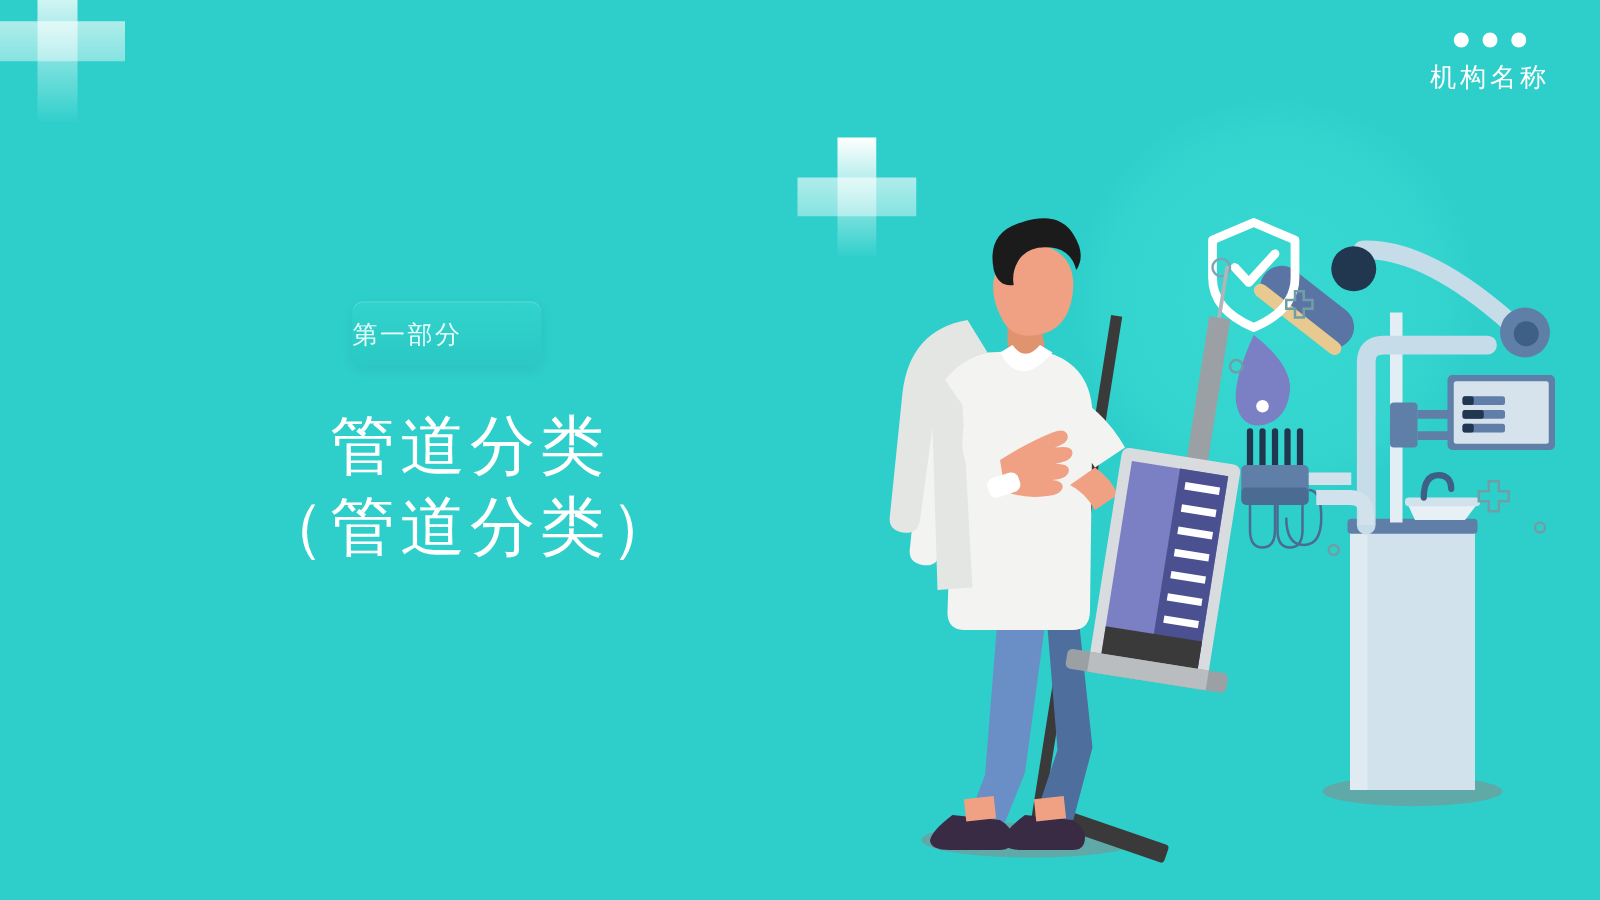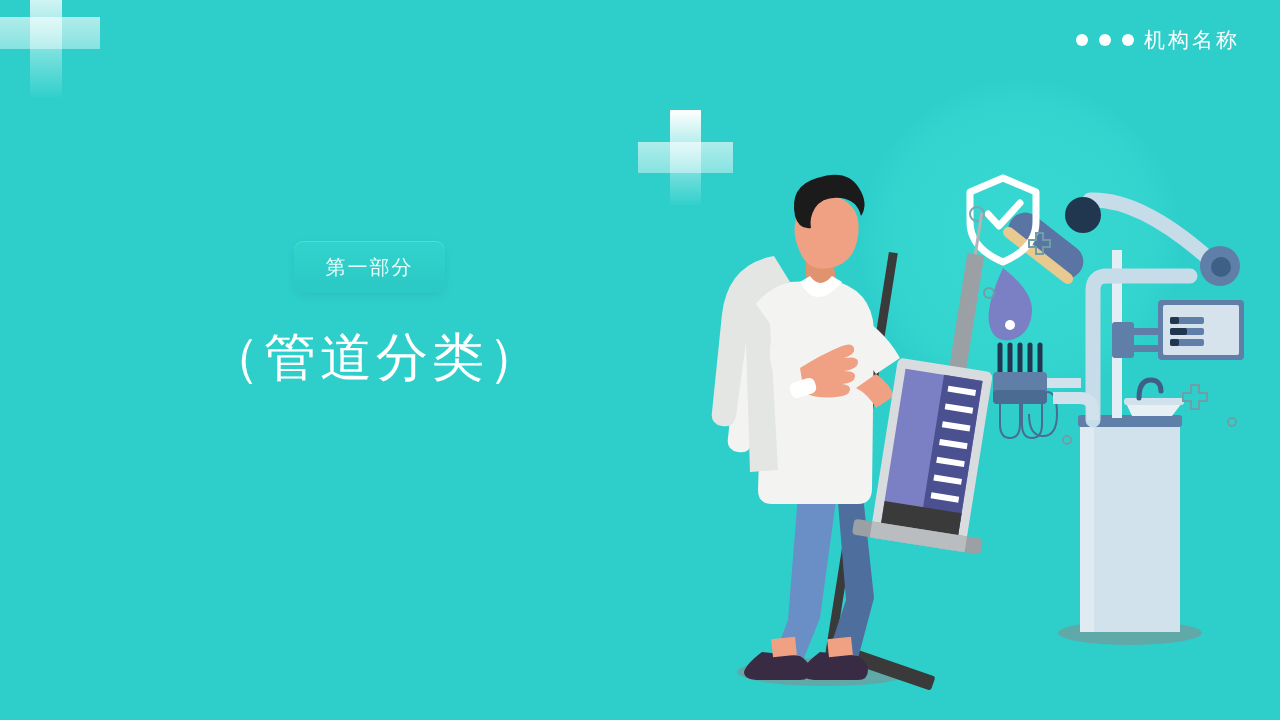--- a/index.html
+++ b/index.html
@@ -24,31 +24,31 @@
   .bigcross i{position:absolute;display:block;}
   .bigcross .v{background:linear-gradient(180deg,#ffffff 0%, rgba(255,255,255,0.55) 45%, rgba(255,255,255,0.02) 100%);}
   .bigcross .h{background:linear-gradient(180deg,rgba(255,255,255,0.62) 0%, rgba(255,255,255,0.42) 100%);}
   #cross1{left:-10px;top:-28px;width:110px;height:125px;}
   #cross1 .v{left:40px;top:0;width:32px;height:125px;}
   #cross1 .h{left:0;top:45px;width:110px;height:32px;}
   #cross2{left:638px;top:110px;width:95px;height:95px;}
   #cross2 .v{left:32px;top:0;width:31px;height:95px;}
   #cross2 .h{left:0;top:32px;width:95px;height:31px;}
   
-  .header{position:absolute;right:40px;top:26px;display:flex;align-items:center;gap:10px;}
+  .header{position:absolute;right:40px;top:26px;display:flex;align-items:center;gap:10px;flex-direction:column;}
   .dots{display:flex;gap:11px;align-items:center;}
   .dots span{width:12px;height:12px;border-radius:50%;background:#ffffff;display:block;}
   .org{color:#ffffff;font-size:21px;letter-spacing:3px;font-family:"Liberation Serif",serif;}
   
   .badge{
-    position:absolute;left:294px;top:241px;width:151px;height:52px;
+    position:absolute;left:282px;top:241px;width:151px;height:52px;
     border-radius:9px;
     background:linear-gradient(180deg,#32d3cd 0%, #2bc8c4 100%);
     box-shadow:0 3px 10px rgba(0,0,0,0.07), inset 0 1px 0 rgba(255,255,255,0.18);
-    display:flex;align-items:center;justify-content:center;
+    display:flex;align-items:center;
   }
   .badge-label{color:#eafffd;font-size:20px;letter-spacing:2px;font-family:"Liberation Serif",serif;}
   .title{
     position:absolute;left:0;top:325px;width:752px;text-align:center;
     color:#ffffff;font-size:52px;line-height:65px;letter-spacing:4px;
     font-family:"Liberation Serif",serif;font-weight:400;
   }
   .title div{display:block;}
   
   #art{position:absolute;left:0;top:0;width:1280px;height:720px;}
@@ -76,20 +76,21 @@
       <span></span>
     </div>
     <div class="org">机构名称</div>
   </div>
 
   <div class="badge">
     <span class="badge-label">第一部分</span>
   </div>
 
   <div class="title">
+    <div>管道分类</div>
     <div>（管道分类）</div>
   </div>
 
   <svg id="art" viewBox="0 0 1280 720">
     <defs>
       <clipPath id="noclip">
           <rect x="0" y="0" width="1280" height="720"></rect>
         </clipPath>
     </defs>
 

